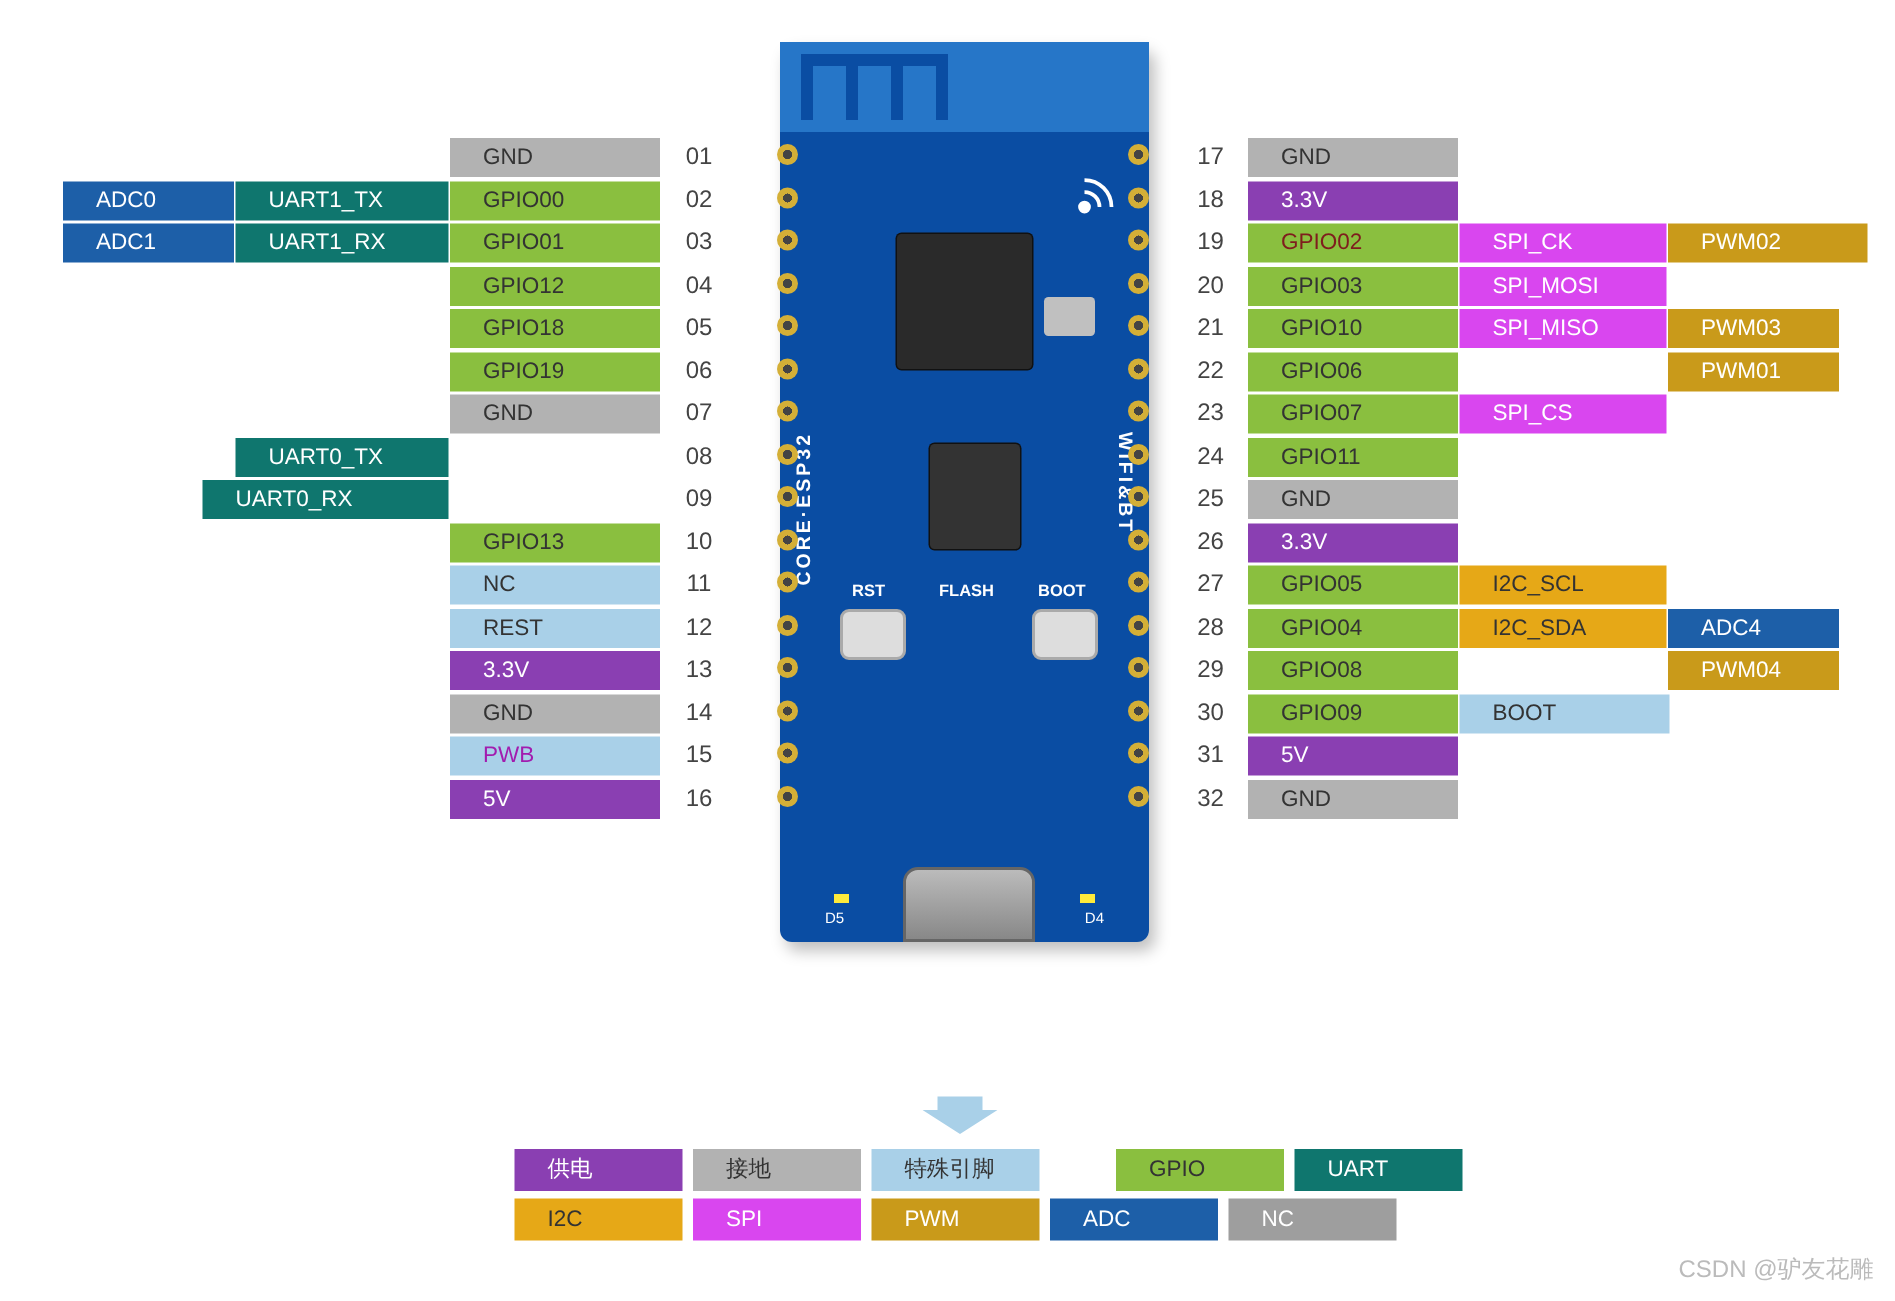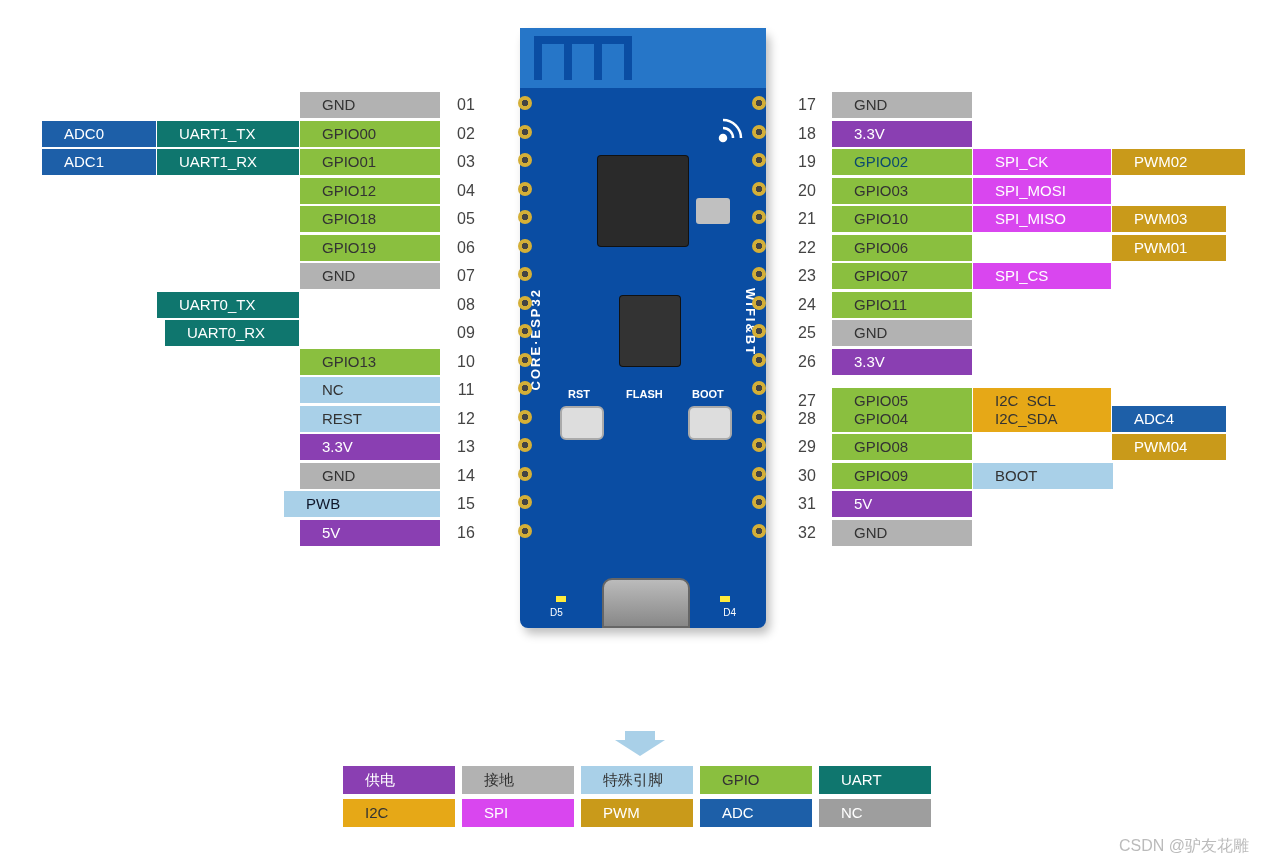--- a/index.html
+++ b/index.html
@@ -165,21 +165,21 @@
         <div class="num">07</div>
       </div>
       <div class="row" style="top: 291.5px; right: 772px;">
         <div class="cell" style="width:114px;background:transparent"></div>
         <div class="cell c-uart" style="width:142px">UART0_TX</div>
         <div class="cell" style="width:140px;background:transparent"></div>
         <div class="num">08</div>
       </div>
       <div class="row" style="top: 320px; right: 772px;">
         <div class="cell" style="width:114px;background:transparent"></div>
-        <div class="cell c-uart" style="width:134px">UART0_RX</div>
+        <div class="cell c-uart" style="width:164px">UART0_RX</div>
         <div class="cell" style="width:140px;background:transparent"></div>
         <div class="num">09</div>
       </div>
       <div class="row" style="top: 348.5px; right: 772px;">
         <div class="cell" style="width:114px;background:transparent"></div>
         <div class="cell" style="width:142px;background:transparent"></div>
         <div class="cell c-gpio dark" style="width:140px;color:#333">GPIO13</div>
         <div class="num">10</div>
       </div>
       <div class="row" style="top: 377px; right: 772px;">
@@ -202,42 +202,42 @@
       </div>
       <div class="row" style="top: 462.5px; right: 772px;">
         <div class="cell" style="width:114px;background:transparent"></div>
         <div class="cell" style="width:142px;background:transparent"></div>
         <div class="cell c-gnd dark" style="width:140px;color:#333">GND</div>
         <div class="num">14</div>
       </div>
       <div class="row" style="top: 491px; right: 772px;">
         <div class="cell" style="width:114px;background:transparent"></div>
         <div class="cell" style="width:142px;background:transparent"></div>
-        <div class="cell c-spec dark" style="width:156px;color:#0f172a">PWB</div>
+        <div class="cell c-spec dark" style="width:140px;color:#a21caf">PWB</div>
         <div class="num">15</div>
       </div>
       <div class="row" style="top: 519.5px; right: 772px;">
         <div class="cell" style="width:114px;background:transparent"></div>
         <div class="cell" style="width:142px;background:transparent"></div>
         <div class="cell c-pwr" style="width:140px">5V</div>
         <div class="num">16</div>
       </div>
     </div>
   <div id="right-rows">
       <div class="row" style="top: 92px; left: 782px;">
         <div class="num">17</div>
         <div class="cell c-gnd" style="width:140px;color:#333">GND</div>
       </div>
       <div class="row" style="top: 120.5px; left: 782px;">
         <div class="num">18</div>
         <div class="cell c-pwr" style="width:140px">3.3V</div>
       </div>
       <div class="row" style="top: 149px; left: 782px;">
         <div class="num">19</div>
-        <div class="cell c-gpio" style="width:140px;color:#0c4a6e">GPIO02</div>
+        <div class="cell c-gpio" style="width:140px;color:#7f1d1d">GPIO02</div>
         <div class="cell c-spi" style="width:138px">SPI_CK</div>
         <div class="cell c-pwm" style="width:133px">PWM02</div>
       </div>
       <div class="row" style="top: 177.5px; left: 782px;">
         <div class="num">20</div>
         <div class="cell c-gpio" style="width:140px;color:#333">GPIO03</div>
         <div class="cell c-spi" style="width:138px">SPI_MOSI</div>
       </div>
       <div class="row" style="top: 206px; left: 782px;">
         <div class="num">21</div>
@@ -261,21 +261,21 @@
         <div class="cell c-gpio" style="width:140px;color:#333">GPIO11</div>
       </div>
       <div class="row" style="top: 320px; left: 782px;">
         <div class="num">25</div>
         <div class="cell c-gnd" style="width:140px;color:#333">GND</div>
       </div>
       <div class="row" style="top: 348.5px; left: 782px;">
         <div class="num">26</div>
         <div class="cell c-pwr" style="width:140px">3.3V</div>
       </div>
-      <div class="row" style="top: 377px; left: 782px; margin-top: 11px;">
+      <div class="row" style="top: 377px; left: 782px;">
         <div class="num">27</div>
         <div class="cell c-gpio" style="width:140px;color:#333">GPIO05</div>
         <div class="cell c-i2c" style="width:138px;color:#333">I2C_SCL</div>
       </div>
       <div class="row" style="top: 405.5px; left: 782px;">
         <div class="num">28</div>
         <div class="cell c-gpio" style="width:140px;color:#333">GPIO04</div>
         <div class="cell c-i2c" style="width:138px;color:#333">I2C_SDA</div>
         <div class="cell c-adc" style="width:114px">ADC4</div>
       </div>
@@ -302,21 +302,21 @@
 
   <div class="arrow" style="top:726px">
     <svg viewBox="0 0 50 30">
         <polygon points="10,5 40,5 40,14 50,14 25,30 0,14 10,14" fill="#a9d0e8"></polygon>
       </svg>
   </div>
   <div class="legend" id="leg1" style="left:343px;top:766px">
       <div class="leg c-pwr">供电</div>
       <div class="leg c-gnd" style="color: rgb(51, 51, 51);">接地</div>
       <div class="leg c-spec" style="color: rgb(51, 51, 51);">特殊引脚</div>
-      <div class="leg c-gpio" style="color: rgb(51, 51, 51);">GPIO</div>
+      <div class="leg c-gpio" style="color: rgb(51, 51, 51); margin-left: 44px;">GPIO</div>
       <div class="leg c-uart">UART</div>
     </div>
   <div class="legend" id="leg2" style="left:343px;top:799px">
       <div class="leg c-i2c" style="color: rgb(51, 51, 51);">I2C</div>
       <div class="leg c-spi">SPI</div>
       <div class="leg c-pwm">PWM</div>
       <div class="leg c-adc">ADC</div>
       <div class="leg c-nc">NC</div>
     </div>
 

